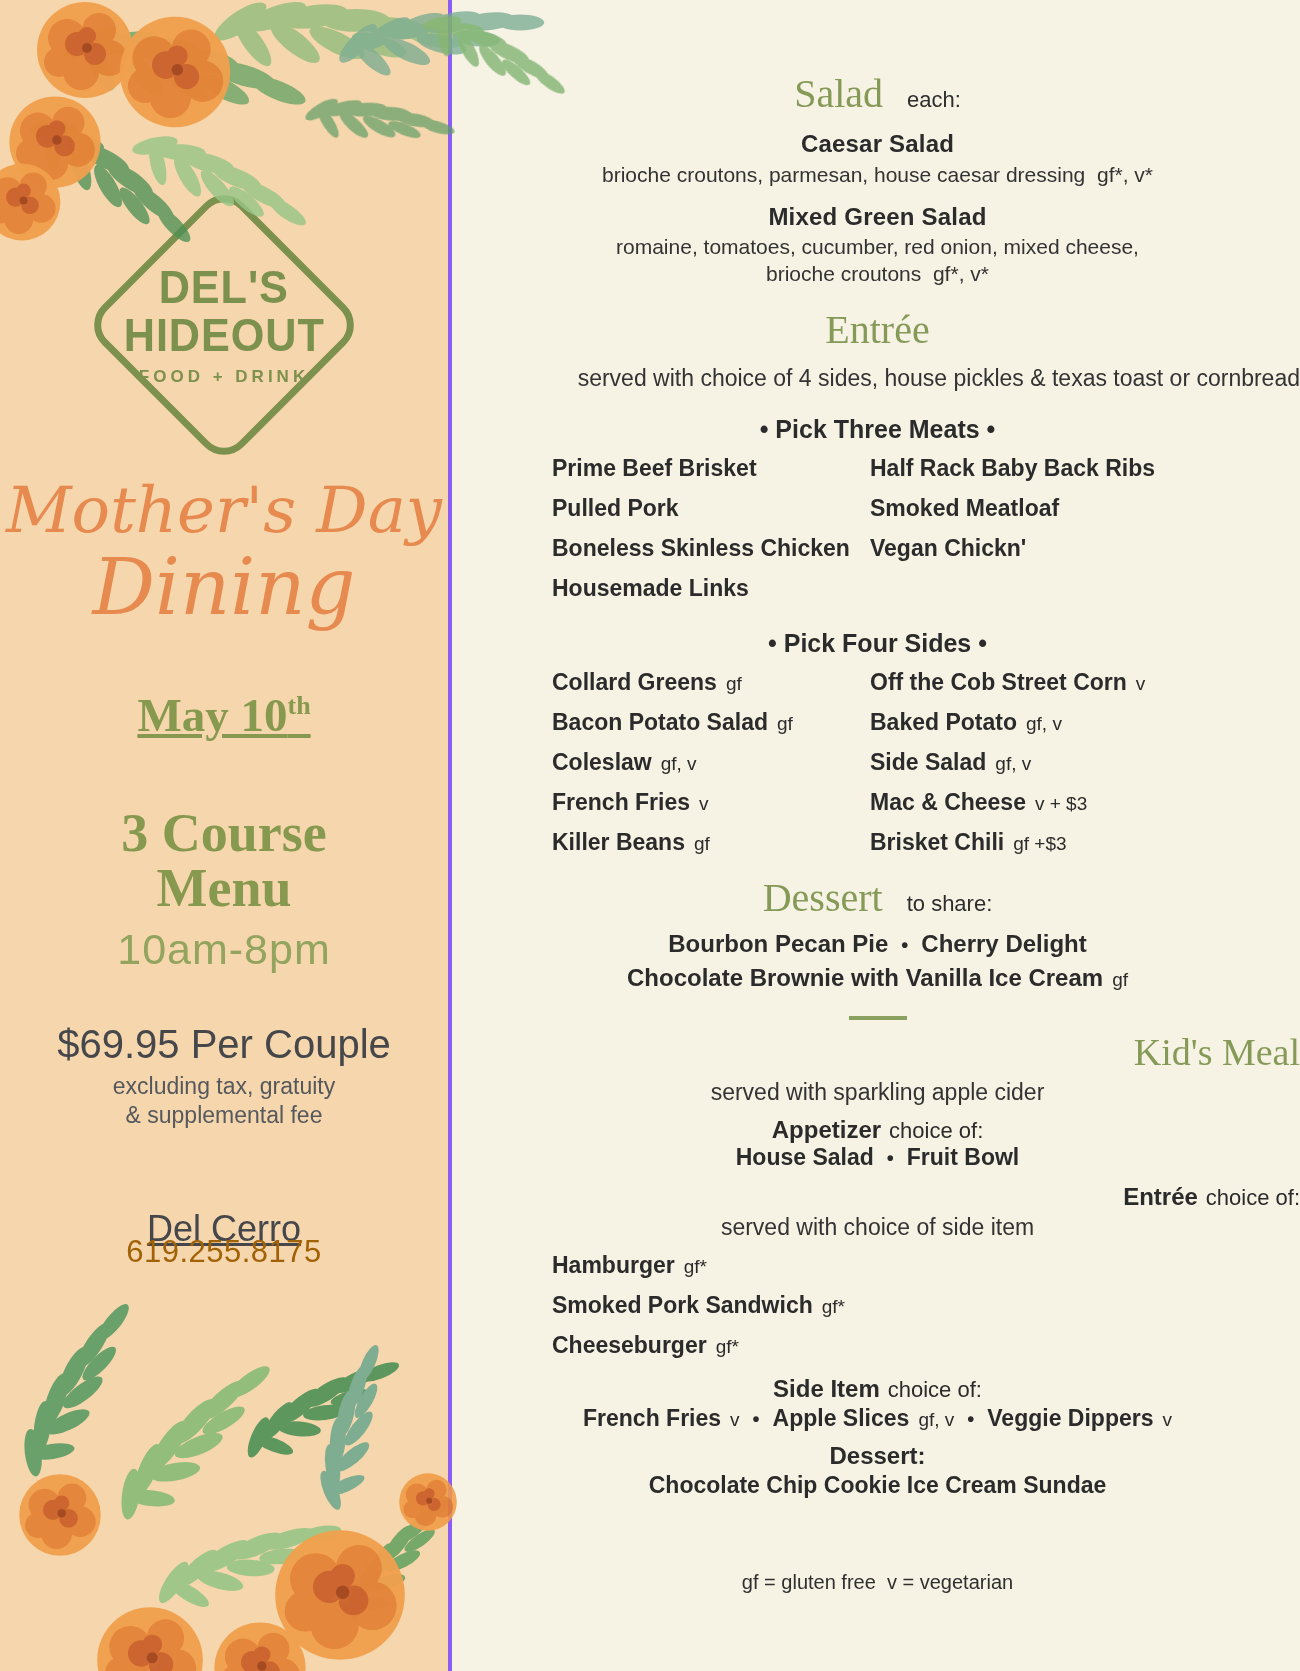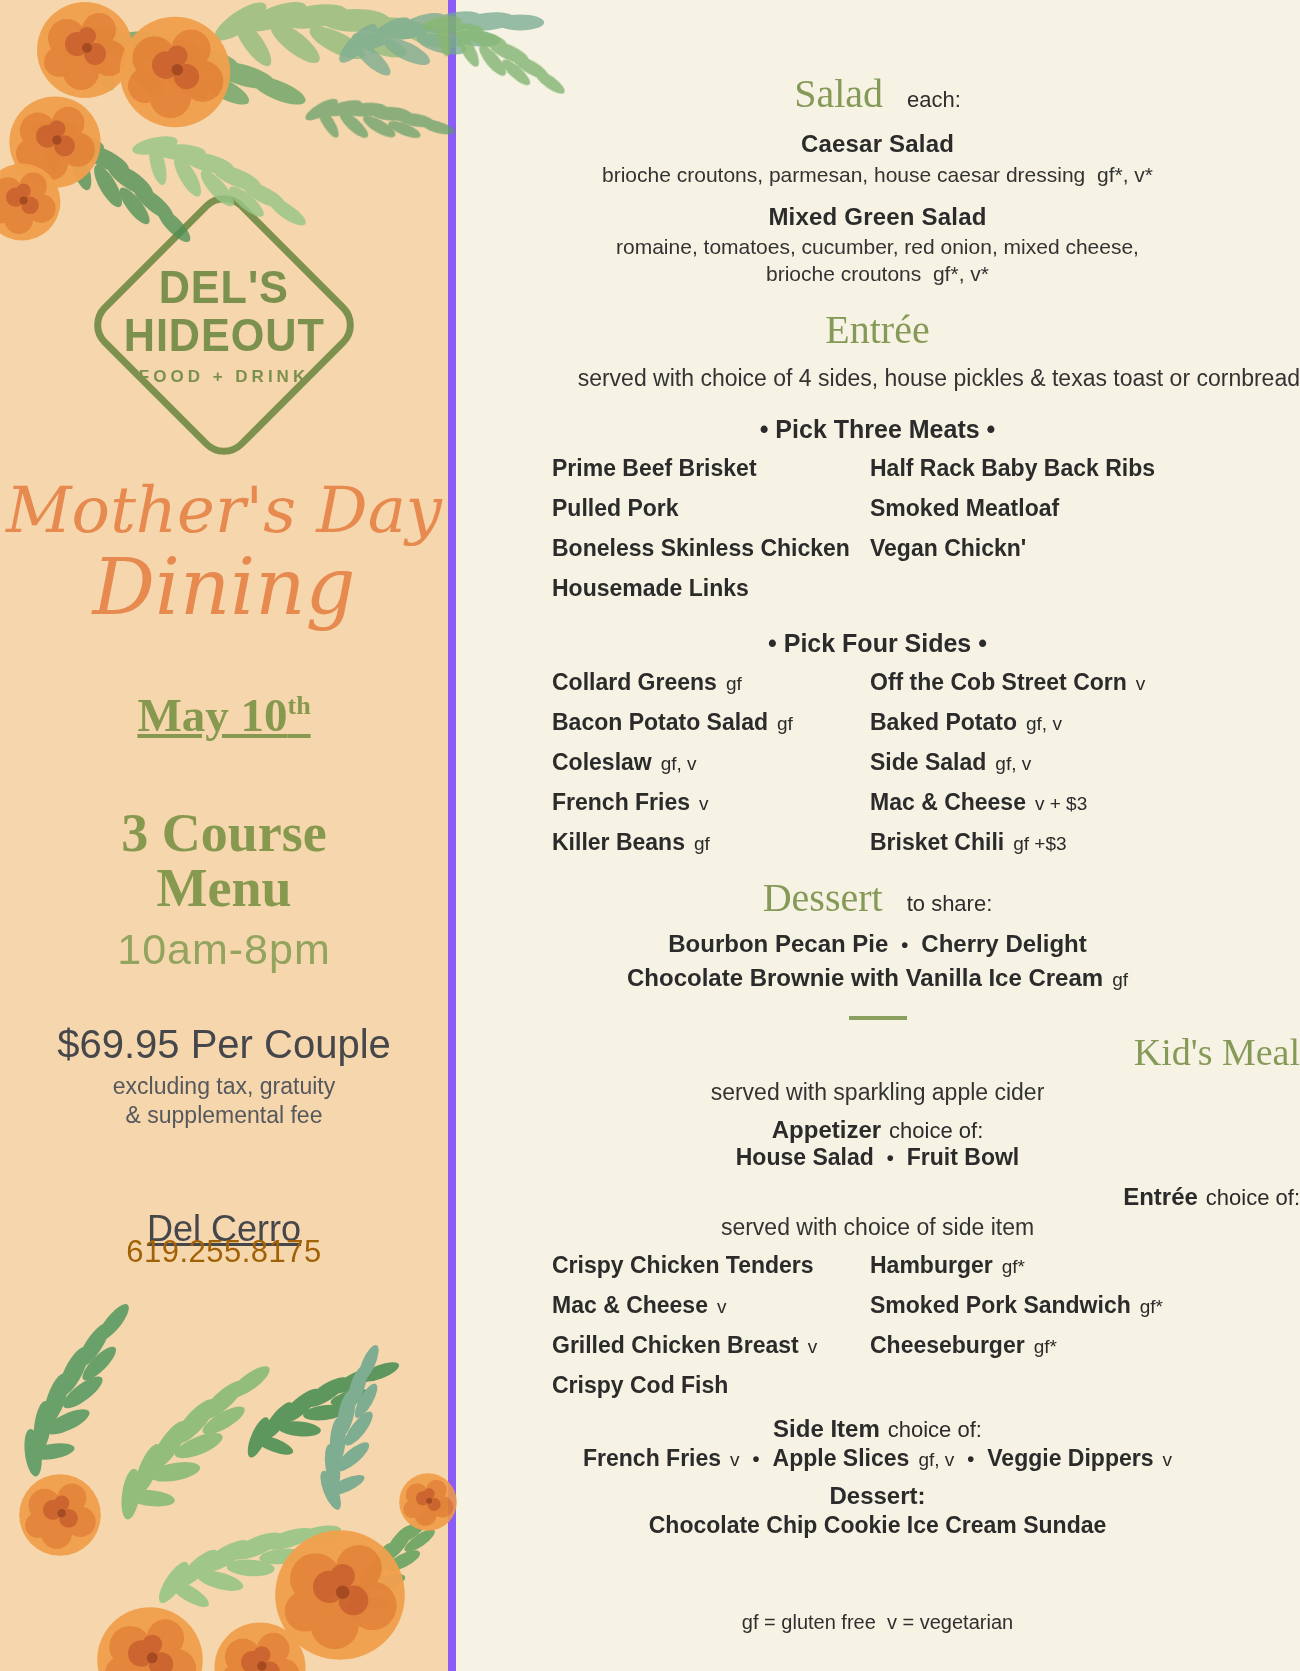--- a/index.html
+++ b/index.html
@@ -5,21 +5,21 @@
 <style>
   html,body{margin:0;padding:0;}
   body{
     width:1300px;height:1671px;position:relative;overflow:hidden;
     background:#f6f2e4;
     font-family:"Liberation Sans",sans-serif;color:#2b2b2b;
   }
   
   .sidebar{
     position:absolute;left:0;top:0;width:448px;height:100%;
-    background:#f6d6ac;border-right:8px solid #8b5cf6;z-index:0;text-align:center;
+    background:#f6d6ac;border-right:4px solid #8b5cf6;z-index:0;text-align:center;
   }
   .sidebar > div{position:absolute;left:0;width:100%;}
   .logo{top:185px;height:280px;}
   .diamond{
     position:absolute;left:50%;top:50%;width:186px;height:186px;
     transform:translate(-50%,-50%) rotate(45deg);
     border:7px solid #7d914e;border-radius:28px;
   }
   .logo-text{position:absolute;inset:0;display:flex;flex-direction:column;justify-content:center;align-items:center;}
   .logo-l1,.logo-l2{font-weight:700;font-size:47px;line-height:1.02;color:#7d914e;letter-spacing:1px;transform:scaleX(.92);}
@@ -225,26 +225,20 @@
   <div>
     <span class="iname">House Salad</span><span class="dot">•</span><span class="iname">Fruit Bowl</span>
   </div>
 
   <div class="mt12">
     <span class="bold-label">Entrée</span><span class="mini-q">choice of:</span>
   </div>
   <div class="note mt2">served with choice of side item</div>
   <div class="grid mt8">
     <div>
-      <div class="gitem"><span class="iname">Crispy Chicken Tenders</span><span class="tag"></span></div>
-      <div class="gitem"><span class="iname">Mac &amp; Cheese</span><span class="tag">v</span></div>
-      <div class="gitem"><span class="iname">Grilled Chicken Breast</span><span class="tag">v</span></div>
-      <div class="gitem"><span class="iname">Crispy Cod Fish</span><span class="tag"></span></div>
-    </div>
-    <div>
       <div class="gitem"><span class="iname">Hamburger</span><span class="tag">gf*</span></div>
       <div class="gitem"><span class="iname">Smoked Pork Sandwich</span><span class="tag">gf*</span></div>
       <div class="gitem"><span class="iname">Cheeseburger</span><span class="tag">gf*</span></div>
     </div>
   </div>
 
   <div class="mt4">
     <span class="bold-label">Side Item</span><span class="mini-q">choice of:</span>
   </div>
   <div class="mt2">

